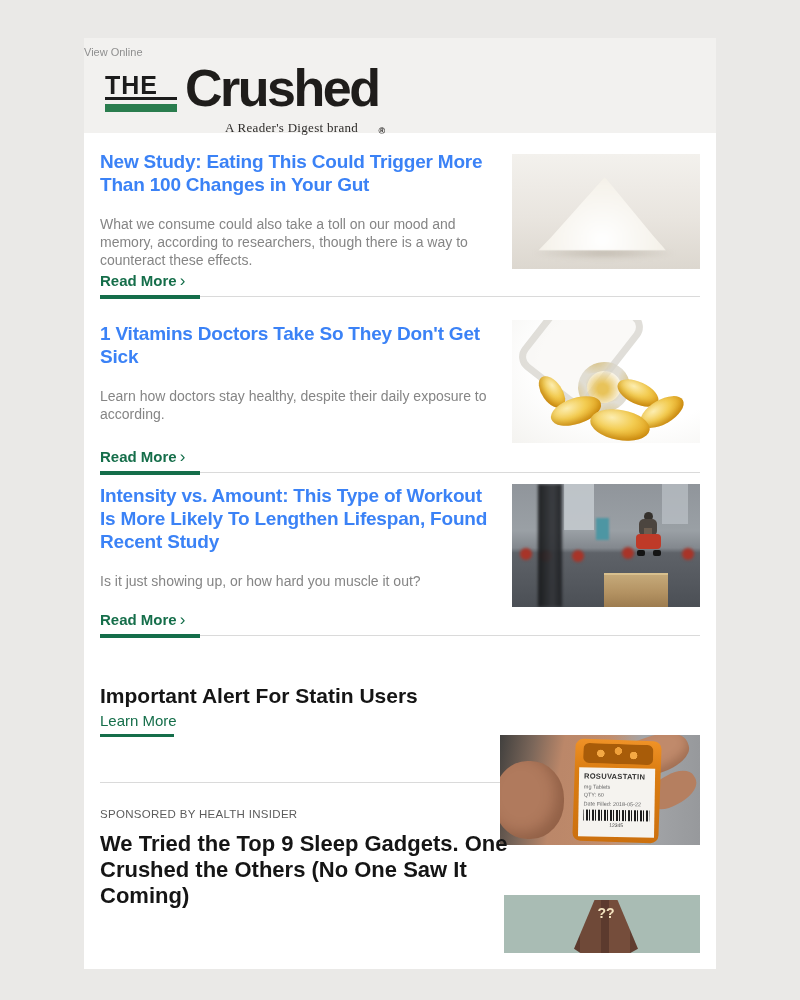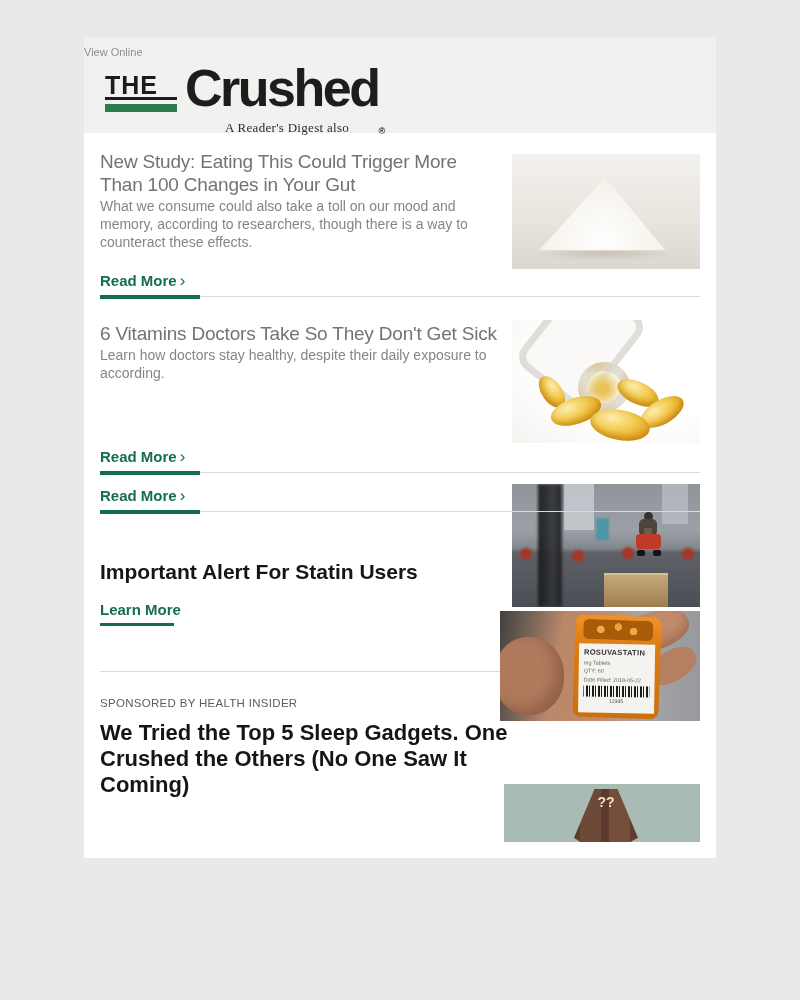--- a/index.html
+++ b/index.html
@@ -40,24 +40,24 @@
   .content { padding:0 16px; }
   .article { position:relative; }
   .a1 { padding-top:17px; }
   .a2 { padding-top:23px; }
   .a3 { padding-top:9px; }
   .art-top { width:400px; }
   .a1 .art-top { min-height:119px; }
   .a2 .art-top { min-height:123px; }
   .a3 .art-top { min-height:124px; }
   .art-title {
-    font-size:19px; line-height:23px; font-weight:normal; color:#737373; cursor:pointer;
+    font-size:19px; line-height:23px; font-weight:bold; color:#3b82f6; cursor:pointer;
     letter-spacing:-0.2px;
   }
-  .art-desc { font-size:14px; line-height:18px; color:#858585; margin-top:1px; }
+  .art-desc { font-size:14px; line-height:18px; color:#858585; margin-top:19px; }
   .read-more {
     display:inline-block; margin-top:3px; font-size:15px; line-height:18px; font-weight:bold;
     color: var(--link-green, #156e4a); text-decoration:none; cursor:pointer;
   }
   .read-more .chev { font-weight:normal; font-size:17px; margin-left:3px; }
   .rule { position:relative; height:4px; margin-top:5px; }
   .rule::before {
     content:""; position:absolute; left:0; right:0; top:1px; height:1px; background:#dadada;
   }
   .rule-green {
@@ -67,21 +67,21 @@
   .art-img {
     position:absolute; right:0; overflow:hidden; cursor:pointer;
   }
   
   .sponsor1 { position:relative; margin-top:45px; }
   .sponsor2 { position:relative; }
   .sponsor-label { font-size:11.5px; letter-spacing:0.3px; color:#5c5c5c; }
   .sp-title1 { font-size:21px; line-height:25px; font-weight:bold; color:#151515; margin-top:26px; width:420px; cursor:pointer;}
   .sp-desc { font-size:15px; line-height:20px; color:#6f6f6f; margin-top:8px; width:405px; }
   .learn-more {
-    display:inline-block; margin-top:17px; font-size:15px; line-height:18px; font-weight:bold;
+    display:inline-block; margin-top:4px; font-size:15px; line-height:18px; font-weight:normal;
     color: var(--link-green, #156e4a); cursor:pointer;
   }
   .lm-bar { width:74px; height:3px; background: var(--link-green, #156e4a); margin-top:4px; }
   .section-divider { height:1px; background:#dadada; margin-top:45px; }
   .sp2-label { margin-top:25px; }
   .sp-title2 { font-size:22px; line-height:26px; font-weight:bold; color:#151515; margin-top:11px; width:415px; cursor:pointer;}
   
   .img-sugar { top:21px; width:188px; height:115px;
     background:linear-gradient(180deg,#f3f1ed 0%,#e9e5df 55%,#dcd7cf 100%); }
   .img-sugar .pile {
@@ -171,21 +171,21 @@
 
   <div class="header">
     <a class="view-online">View Online</a>
     <div class="logo">
       <div class="logo-the">
         <div class="logo-the-text">THE</div>
         <div class="logo-the-rule"></div>
         <div class="logo-the-green"></div>
       </div>
       <div class="logo-healthy"><span>Crushed</span><span class="logo-reg">®</span></div>
-      <div class="logo-tagline">A Reader's Digest also</div>
+      <div class="logo-tagline">A Reader's Digest brand</div>
     </div>
   </div>
 
   <div class="content">
 
     <div class="article a1">
       <div class="art-img img-sugar">
         <div class="pile-shadow"></div>
         <div class="pile"></div>
       </div>
@@ -203,21 +203,21 @@
       <div class="art-img img-oil">
         <div class="bottle"></div>
         <div class="mouth"></div>
         <div class="cap cap4"></div>
         <div class="cap cap5"></div>
         <div class="cap cap1"></div>
         <div class="cap cap3"></div>
         <div class="cap cap2"></div>
       </div>
       <div class="art-top">
-        <h2 class="art-title">6 Vitamins Doctors Take So They Don't Get Sick</h2>
+        <h2 class="art-title">1 Vitamins Doctors Take So They Don't Get Sick</h2>
         <p class="art-desc">Learn how doctors stay healthy, despite their daily exposure to according.</p>
       </div>
       <a class="read-more"><span>Read More</span><span class="chev">›</span></a>
       <div class="rule">
         <span class="rule-green"></span>
       </div>
     </div>
 
     <div class="article a3">
       <div class="art-img img-gym">
@@ -231,20 +231,24 @@
         <div class="ball b5"></div>
         <div class="box"></div>
         <div class="p-head"></div>
         <div class="p-torso"></div>
         <div class="p-arms"></div>
         <div class="p-pants"></div>
         <div class="p-shoe1"></div>
         <div class="p-shoe2"></div>
         <div class="pole"></div>
       </div>
+      <div class="art-top">
+        <h2 class="art-title">Intensity vs. Amount: This Type of Workout Is More Likely To Lengthen Lifespan, Found Recent Study</h2>
+        <p class="art-desc">Is it just showing up, or how hard you muscle it out?</p>
+      </div>
       <a class="read-more"><span>Read More</span><span class="chev">›</span></a>
       <div class="rule">
         <span class="rule-green"></span>
       </div>
     </div>
 
     <div class="sponsor1">
       <div class="art-img img-statin">
         <div class="thumb"></div>
         <div class="finger"></div>
@@ -268,17 +272,17 @@
     </div>
 
     <div class="sponsor2">
       <div class="art-img img-cartoon">
 
         <div class="drape"></div>
         <div class="qq">??</div>
 
       </div>
       <div class="sponsor-label sp2-label">SPONSORED BY HEALTH INSIDER</div>
-      <h2 class="sp-title2">We Tried the Top 5 Sleep Gadgets. One Crushed the Others (No One Saw It Coming)</h2>
+      <h2 class="sp-title2">We Tried the Top 9 Sleep Gadgets. One Crushed the Others (No One Saw It Coming)</h2>
     </div>
 
   </div>
 </div>
 
 </body></html>

